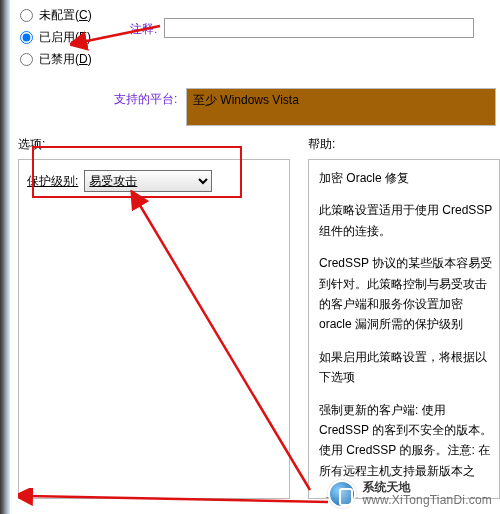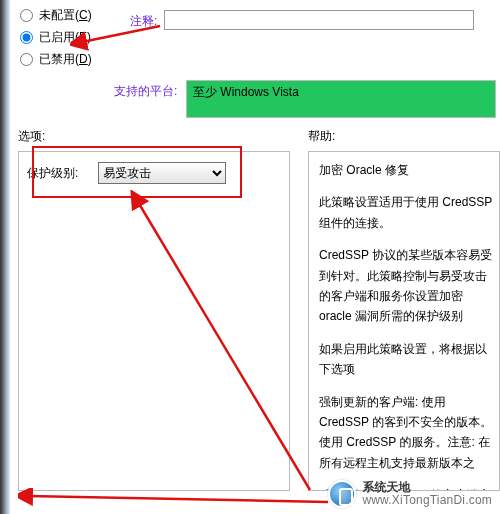--- a/index.html
+++ b/index.html
@@ -17,21 +17,21 @@
   .window-edge {
     position: absolute;
     left: 0; top: 0;
     width: 10px; height: 100%;
     background: linear-gradient(90deg, #333 0, #666 3px, #9ab 6px, #def 10px);
   }
   .content {
     margin-left: 12px;
     padding: 4px 0 0 6px;
   }
-  .radio-group { margin-bottom: 6px; }
+  .radio-group { margin-bottom: 14px; }
   .radio-row {
     display: flex;
     align-items: center;
     height: 22px;
     gap: 6px;
   }
   .radio-row input[type=radio] { margin: 0 0 0 2px; }
   .radio-row label { cursor: default; }
   .radio-row label u { text-decoration: underline; }
   .form-row {
@@ -47,21 +47,21 @@
     font-family: inherit;
     font-size: 12px;
     padding: 1px 4px;
     background: #fff;
   }
   .platform-box {
     border: 1px solid #bbb;
     width: 310px; height: 38px;
     padding: 3px 6px;
     font-size: 12px;
-    background: #22c55e;
+    background: #a16207;
   }
   .columns {
     display: flex;
     margin-top: 10px;
     gap: 18px;
   }
   .col-left { width: 272px; }
   .col-right { flex: 1; }
   .section-label { margin-bottom: 6px; }
   .fieldset {
@@ -76,22 +76,23 @@
     height: 340px;
     padding: 8px 6px 8px 10px;
     overflow: hidden;
     line-height: 1.7;
     background: #fff;
   }
   .right-fieldset p { margin: 0 0 12px 0; }
   .protect-row {
     display: flex;
     align-items: center;
-    gap: 20px;
-    position: relative;
+    gap: 6px;
+    position: relative;
+    text-decoration: underline;
   }
   .protect-row label { white-space: nowrap; }
   select.level {
     width: 128px;
     height: 22px;
     border: 1px solid #707070;
     background: linear-gradient(#fdfdfd, #e4e4e4);
     font-family: inherit;
     font-size: 12px;
   }

